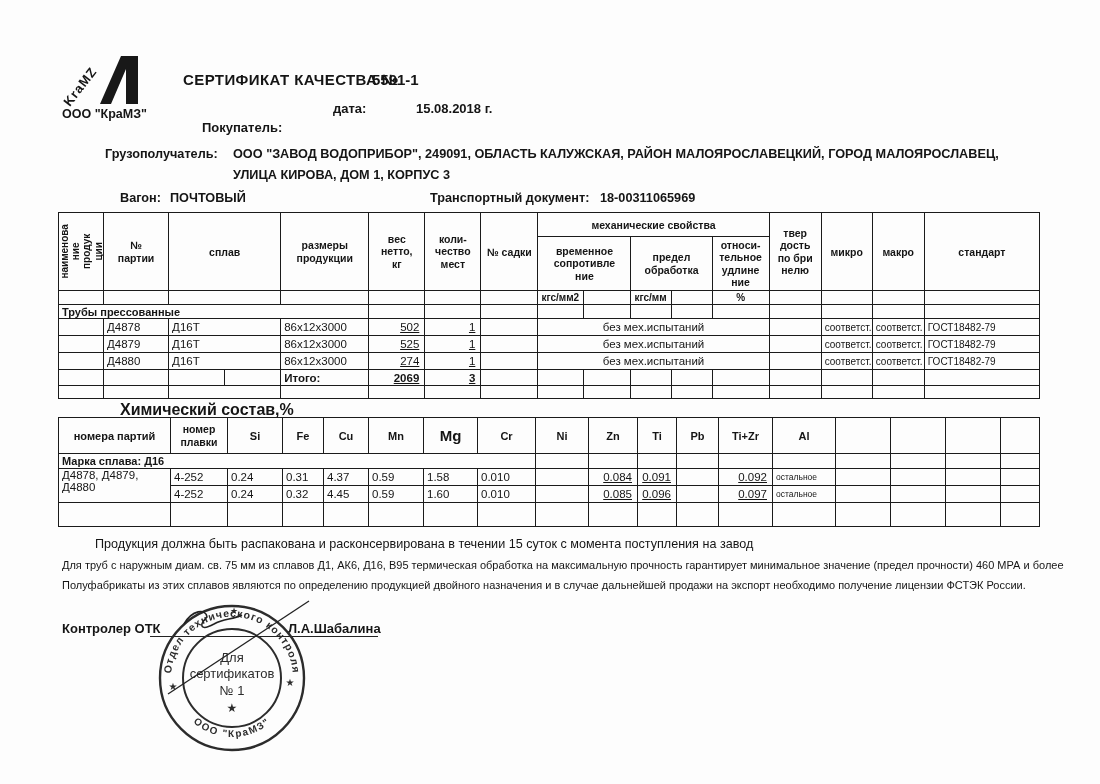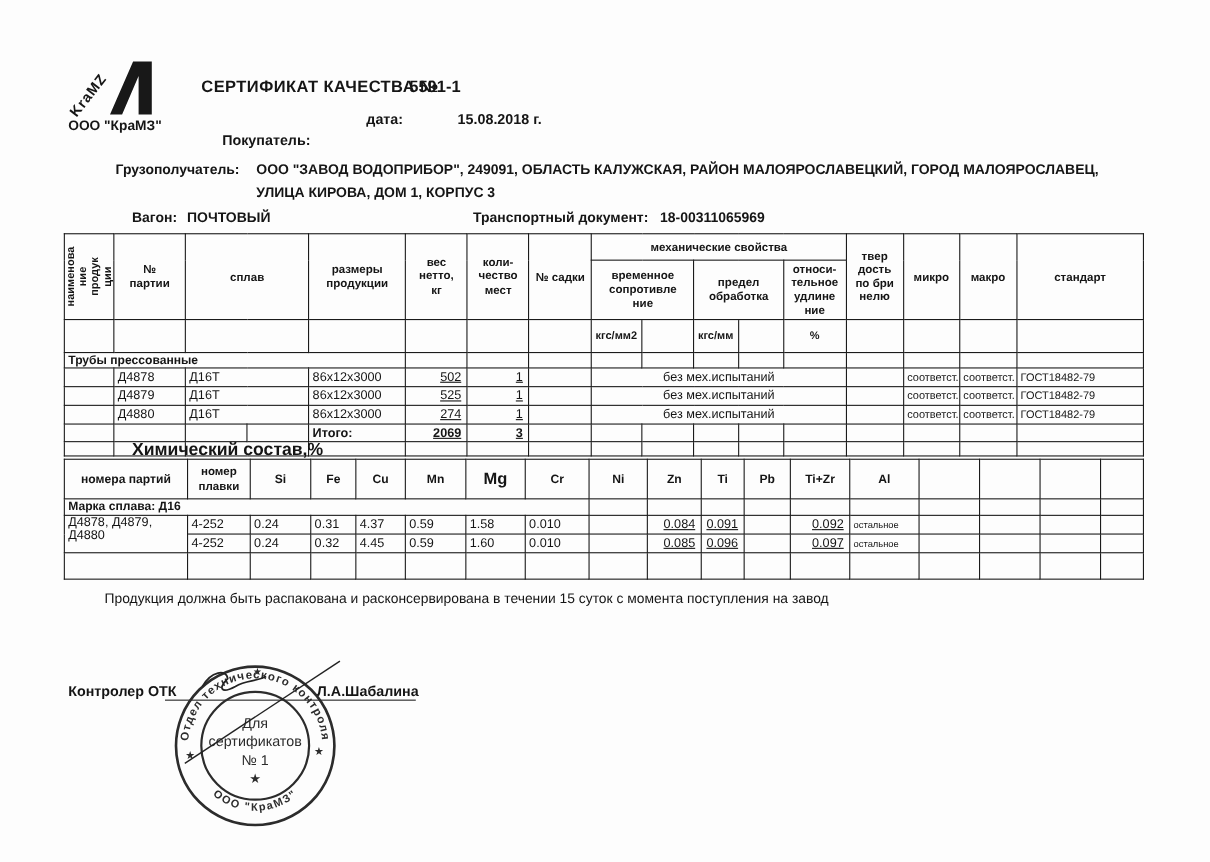--- a/index.html
+++ b/index.html
@@ -127,21 +127,21 @@
       <th colspan="2" class="pl">временное
 сопротивле
 ние</th>
       <th colspan="2" class="pl">предел
 обработка</th>
       <th class="pl">относи-
 тельное
 удлине
 ние</th>
     </tr>
-    <tr style="height:30px">
+    <tr style="height:14px">
       <td></td>
       <td></td>
       <td colspan="2"></td>
       <td></td>
       <td></td>
       <td></td>
       <td></td>
       <td class="sm b">кгс/мм2</td>
       <td></td>
       <td class="sm b">кгс/мм</td>
@@ -363,20 +363,22 @@
       <td></td>
       <td></td>
       <td></td>
       <td></td>
       <td></td>
     </tr>
   </tbody>
     </table>
 
   <div class="abs note1" style="left:95px;top:537px;">Продукция должна быть распакована и расконсервирована в течении 15 суток с момента поступления на завод</div>
+  <div class="abs note-sm" style="left:62px;top:559px;">Для труб с наружным диам. св. 75 мм из сплавов Д1, АК6, Д16, В95 термическая обработка на максимальную прочность гарантирует минимальное значение (предел прочности) 460 МРА и более</div>
+  <div class="abs note-sm" style="left:62px;top:579px;">Полуфабрикаты из этих сплавов являются по определению продукцией двойного назначения и в случае дальнейшей продажи  на экспорт необходимо получение  лицензии ФСТЭК России.</div>
 
   <span class="abs sig-label" style="left:62px;top:621px;">Контролер ОТК</span>
   <div class="abs sig-line" style="left:150px;top:622px;width:228px;height:15px;"></div>
   <span class="abs sig-name" style="left:288px;top:621px;">Л.А.Шабалина</span>
 
   <svg class="abs stamp" style="left:148px;top:596px;" width="180" height="170" viewBox="0 0 180 170">
     <circle cx="84" cy="82" r="72" fill="none" stroke="#2c2c2c" stroke-width="2.4"></circle>
     <circle cx="84" cy="82" r="49" fill="none" stroke="#2c2c2c" stroke-width="2"></circle>
     <defs>
       <path id="arcTop" d="M 26.7,102.7 A 61,61 0 1 1 141.3,102.7" fill="none"></path>

